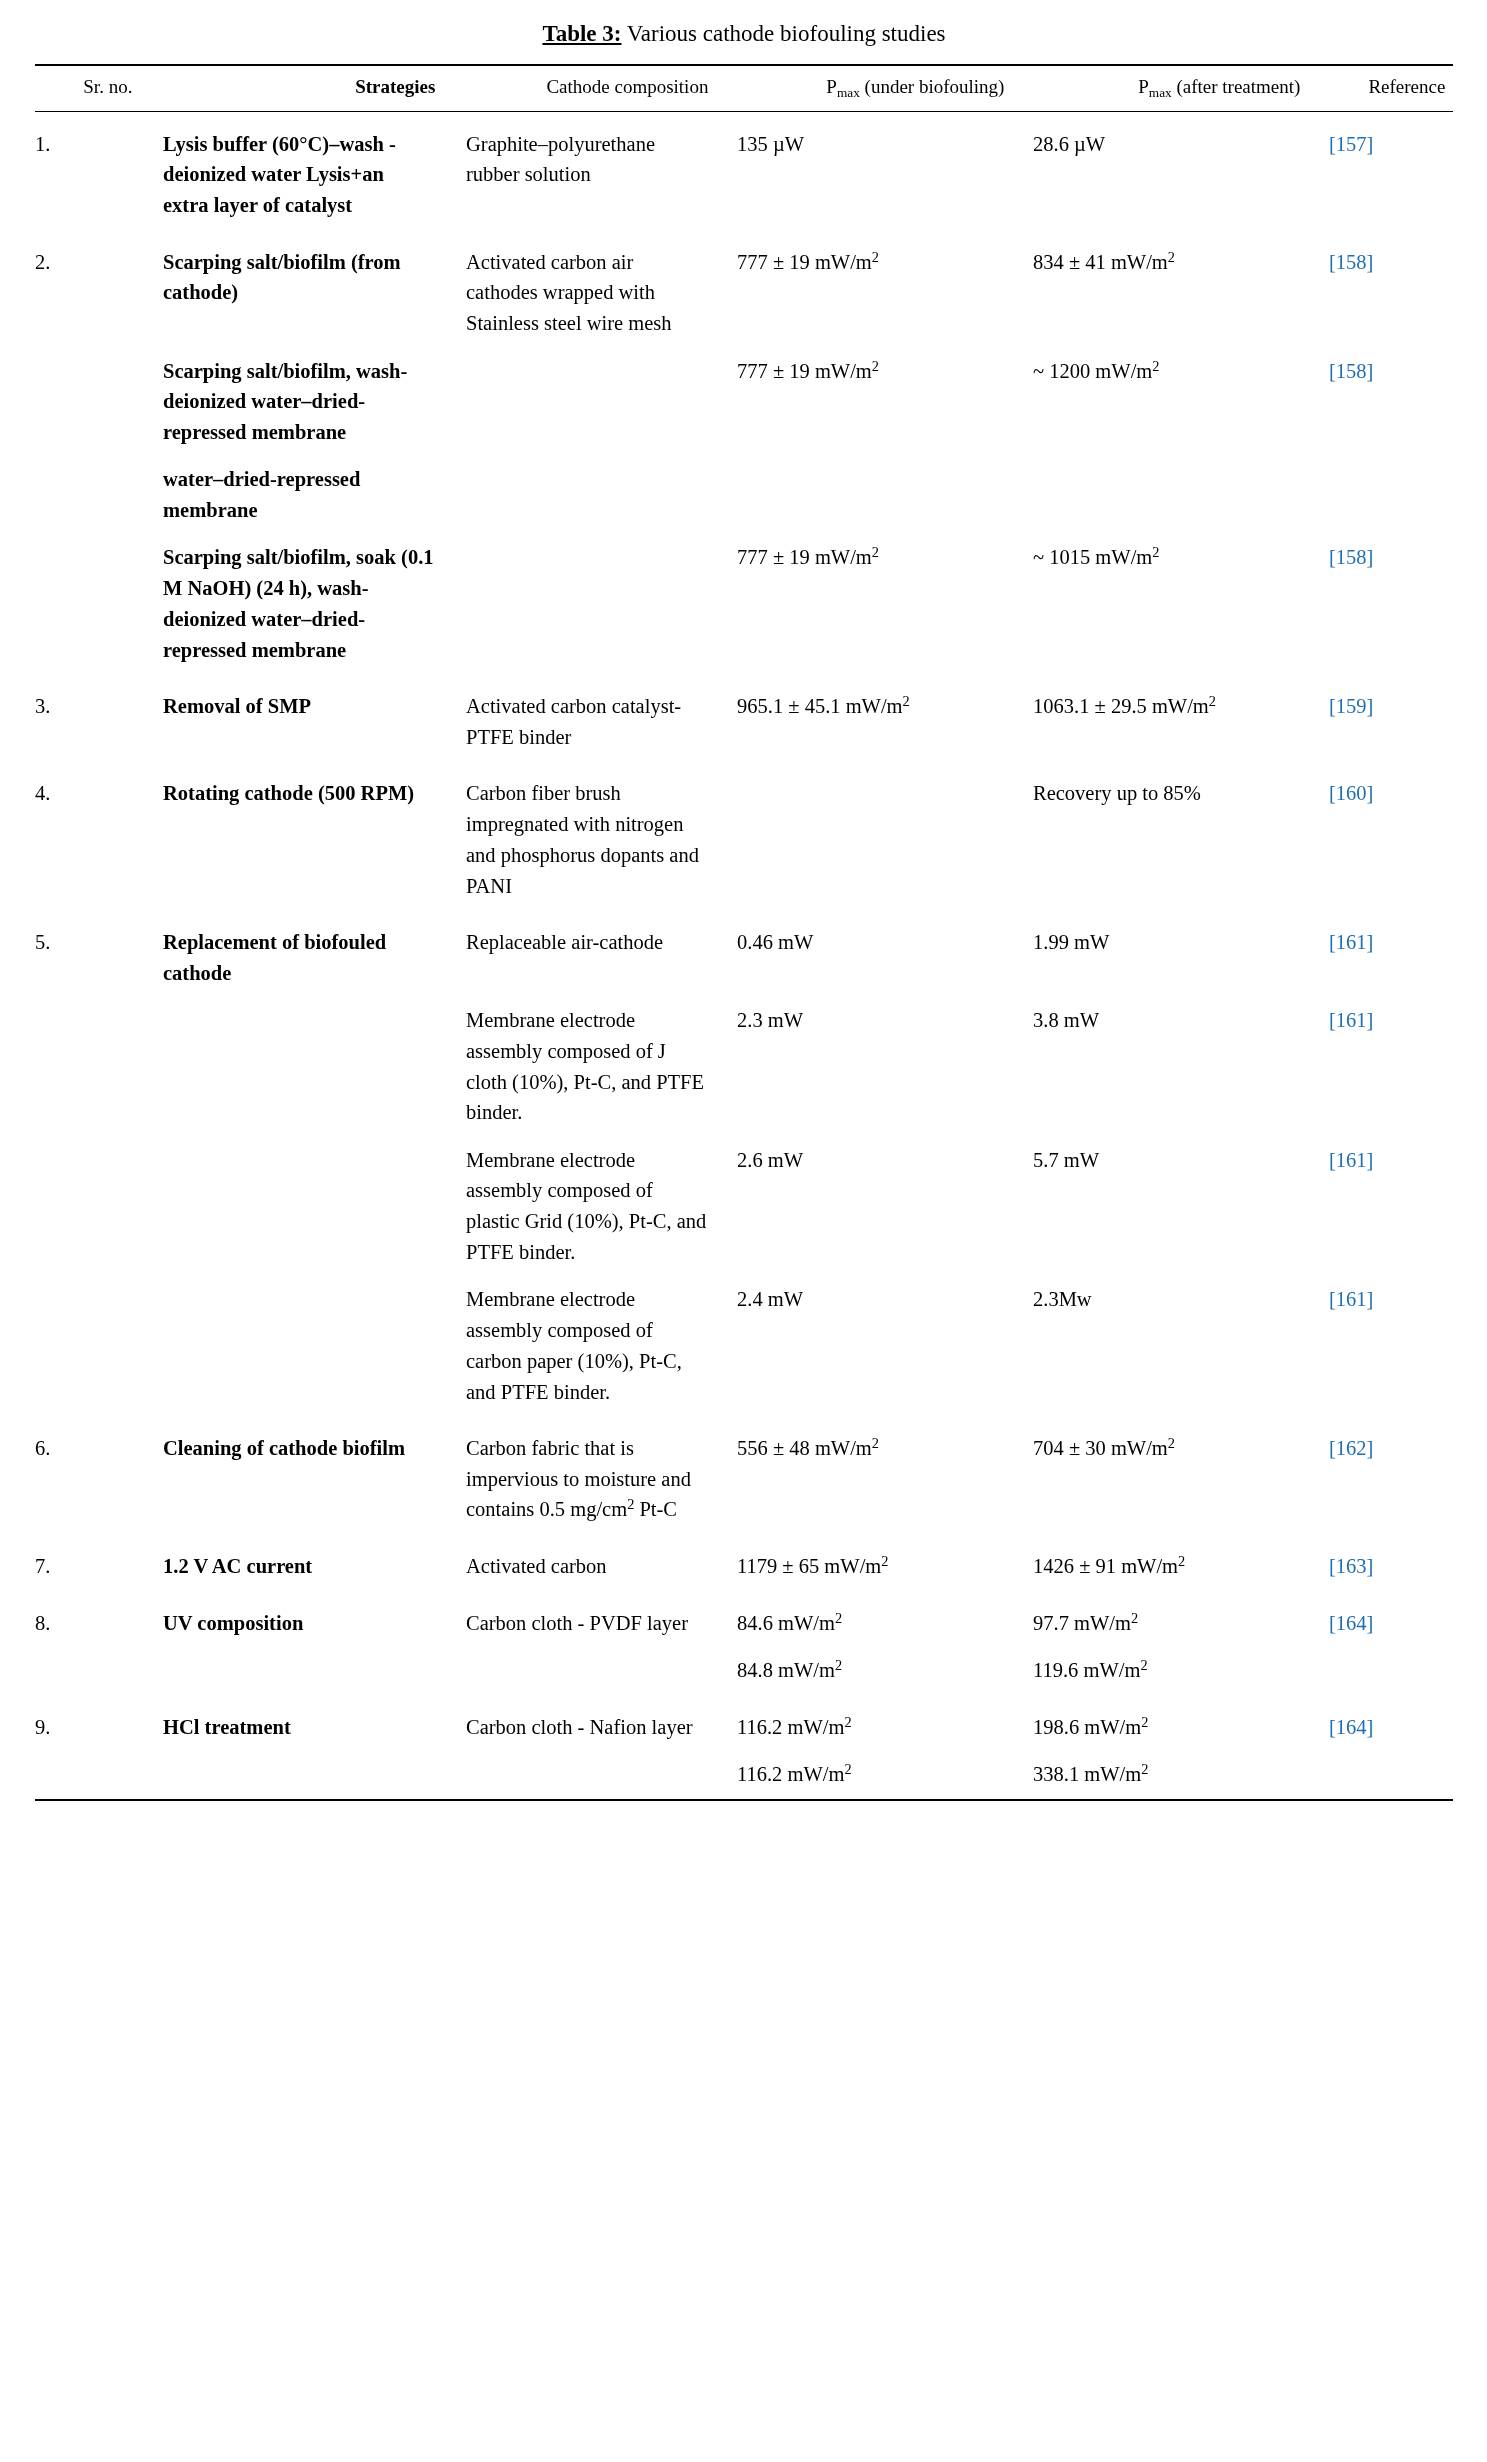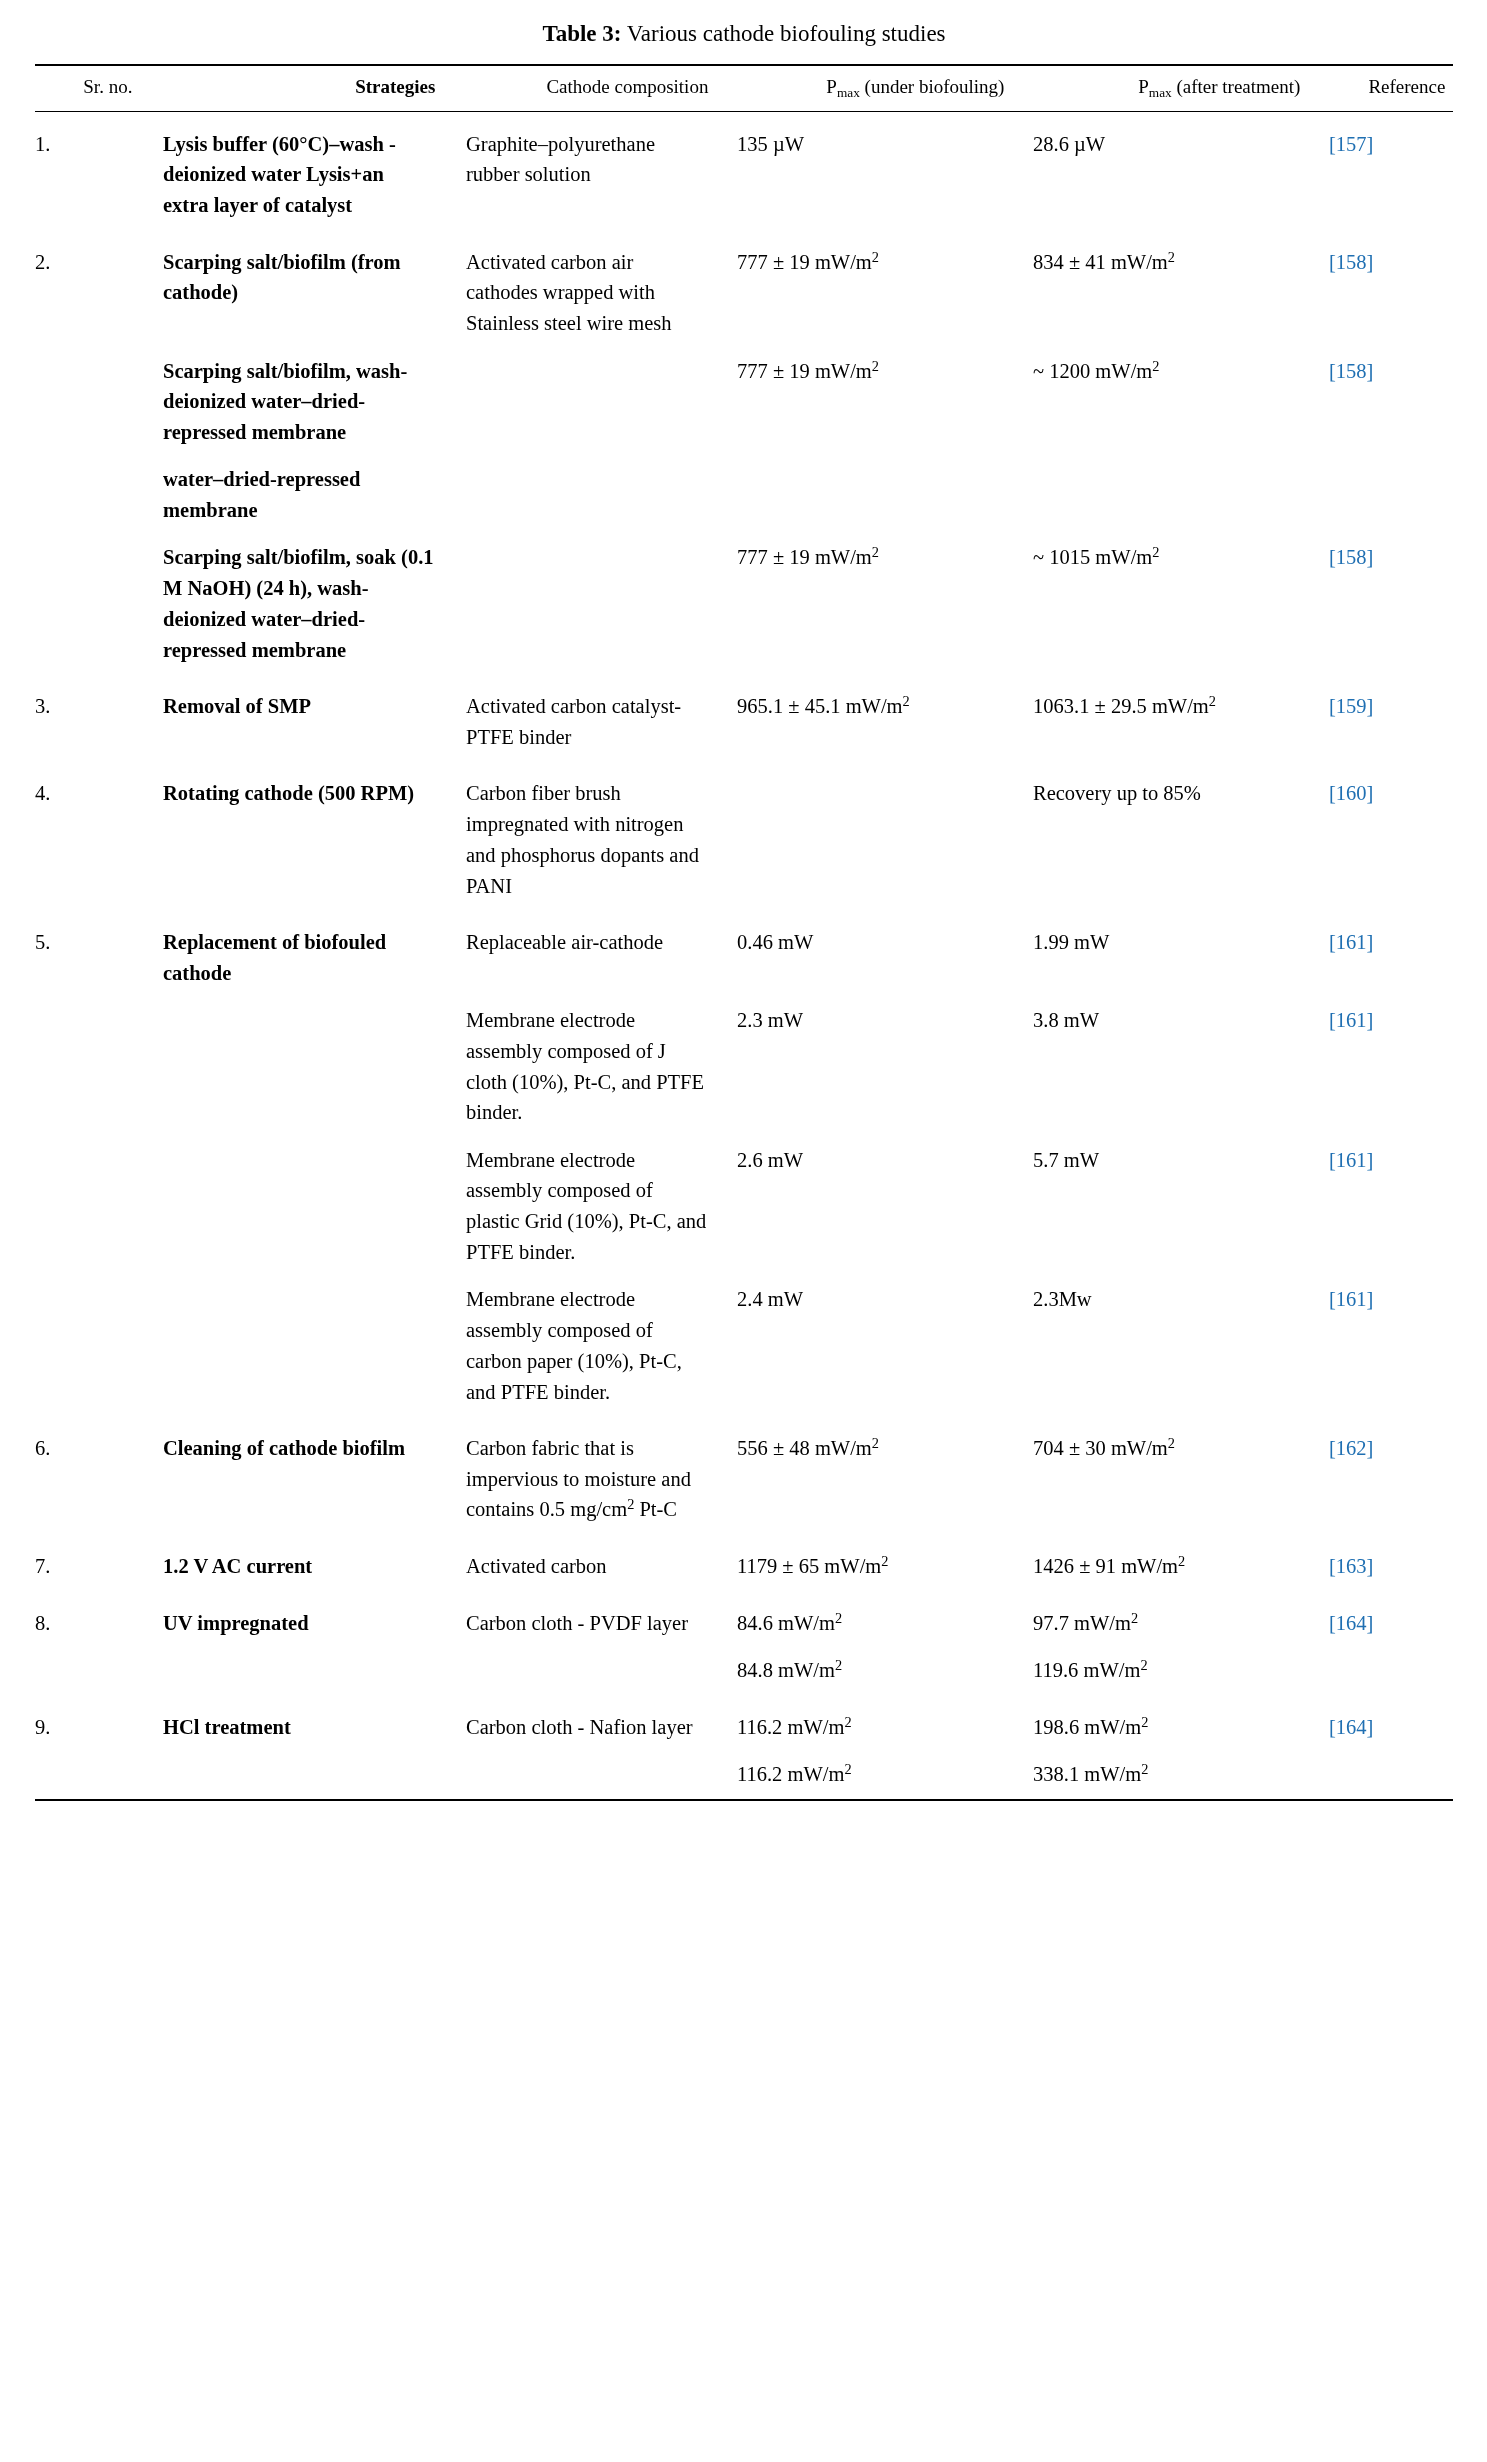--- a/index.html
+++ b/index.html
@@ -18,20 +18,21 @@
     padding: 13.7px 35px 0 35px;
   }
   .caption {
     text-align: center;
     font-size: 23px;
     line-height: 1.35;
     margin: 4.6px 0 15px 0;
   }
   .caption .cap-label {
     font-weight: bold;
+    text-decoration: underline;
   }
   .caption .cap-text {
     font-weight: normal;
   }
   table.tbl {
     border-collapse: collapse;
     width: 1418px;
     table-layout: fixed;
   }
   table.tbl col.c0 { width: 105px; }
@@ -214,21 +215,21 @@
         <tr class="grp-start">
           <td class="col-sr">7.</td>
           <td class="col-strat">1.2 V AC current</td>
           <td class="col-cath">Activated carbon</td>
           <td class="col-p1">1179 ± 65 mW/m<sup>2</sup></td>
           <td class="col-p2">1426 ± 91 mW/m<sup>2</sup></td>
           <td class="col-ref"><span class="ref">[163]</span></td>
         </tr>
         <tr class="grp-start">
           <td class="col-sr">8.</td>
-          <td class="col-strat">UV impregnated</td>
+          <td class="col-strat">UV composition</td>
           <td class="col-cath">Carbon cloth - PVDF layer</td>
           <td class="col-p1">84.6 mW/m<sup>2</sup></td>
           <td class="col-p2">97.7 mW/m<sup>2</sup></td>
           <td class="col-ref"><span class="ref">[164]</span></td>
         </tr>
         <tr class="sub">
           <td class="col-sr"></td>
           <td class="col-strat"></td>
           <td class="col-cath"></td>
           <td class="col-p1">84.8 mW/m<sup>2</sup></td>

